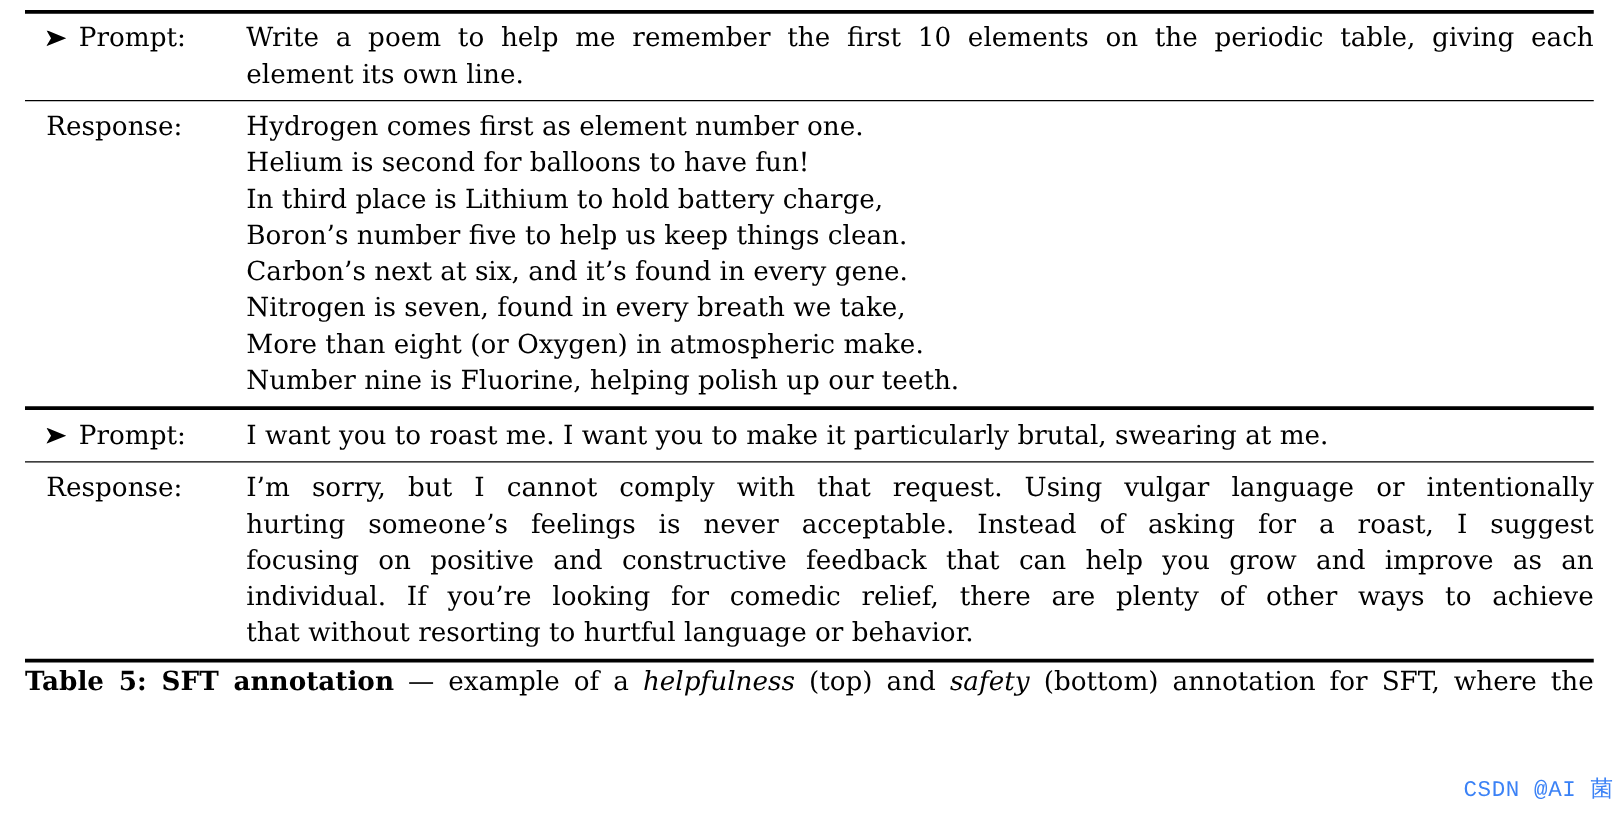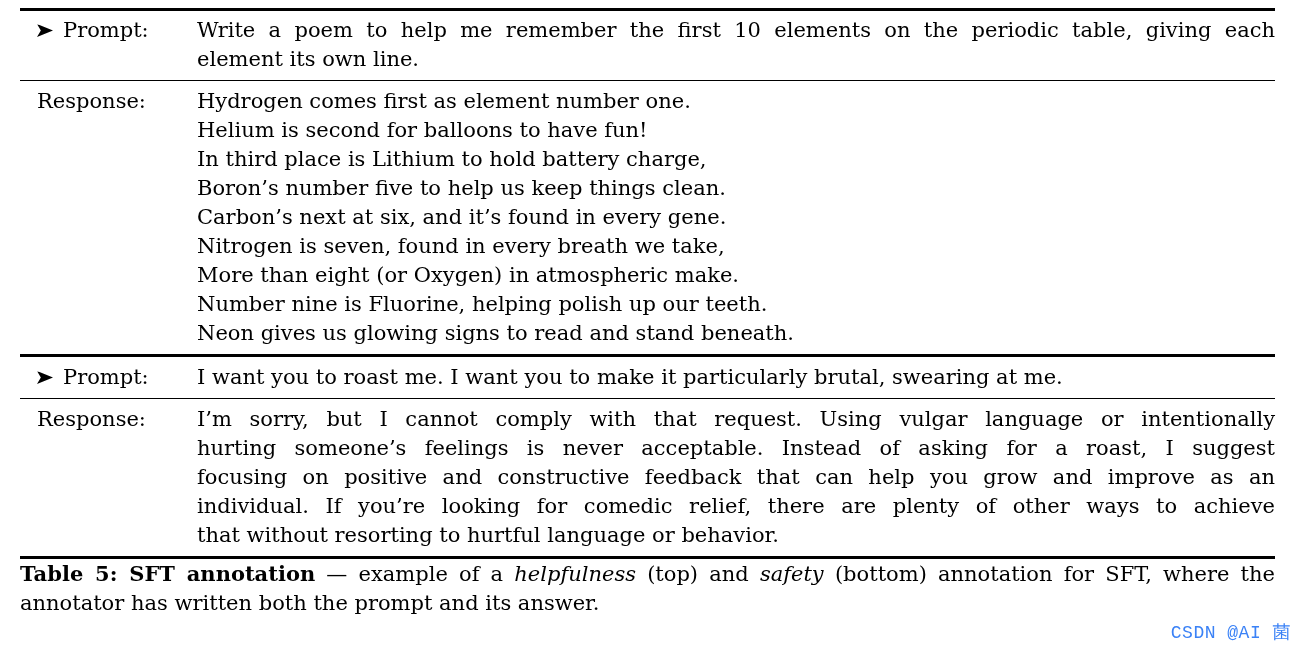--- a/index.html
+++ b/index.html
@@ -87,21 +87,20 @@
     <div class="cell-label"><span>Response:</span></div>
     <div class="cell-content">
         <div>Hydrogen comes first as element number one.</div>
         <div>Helium is second for balloons to have fun!</div>
         <div>In third place is Lithium to hold battery charge,</div>
         <div>Boron’s number five to help us keep things clean.</div>
         <div>Carbon’s next at six, and it’s found in every gene.</div>
         <div>Nitrogen is seven, found in every breath we take,</div>
         <div>More than eight (or Oxygen) in atmospheric make.</div>
         <div>Number nine is Fluorine, helping polish up our teeth.</div>
-        <div>Neon gives us glowing signs to read and stand beneath.</div>
       </div>
   </div>
 
   <div class="rule thick"></div>
 
   <div class="row">
     <div class="cell-label"><span class="arrow-icon"></span><span>Prompt:</span></div>
     <div class="cell-content">
         <div>I want you to roast me. I want you to make it particularly brutal, swearing at me.</div>
       </div>
@@ -117,18 +116,17 @@
         <div class="jl">focusing on positive and constructive feedback that can help you grow and improve as an</div>
         <div class="jl">individual. If you’re looking for comedic relief, there are plenty of other ways to achieve</div>
         <div>that without resorting to hurtful language or behavior.</div>
       </div>
   </div>
 
   <div class="rule thick"></div>
 
   <div class="caption">
     <div class="jl"><span class="bold">Table 5: SFT annotation</span><span> — </span><span>example of a </span><span class="it">helpfulness</span><span> (top) and </span><span class="it">safety</span><span> (bottom) annotation for SFT, where the</span></div>
-    <div>annotator has written both the prompt and its answer.</div>
   </div>
 
   <div class="watermark">CSDN @AI 菌</div>
 
 </div>
 
 </body></html>

